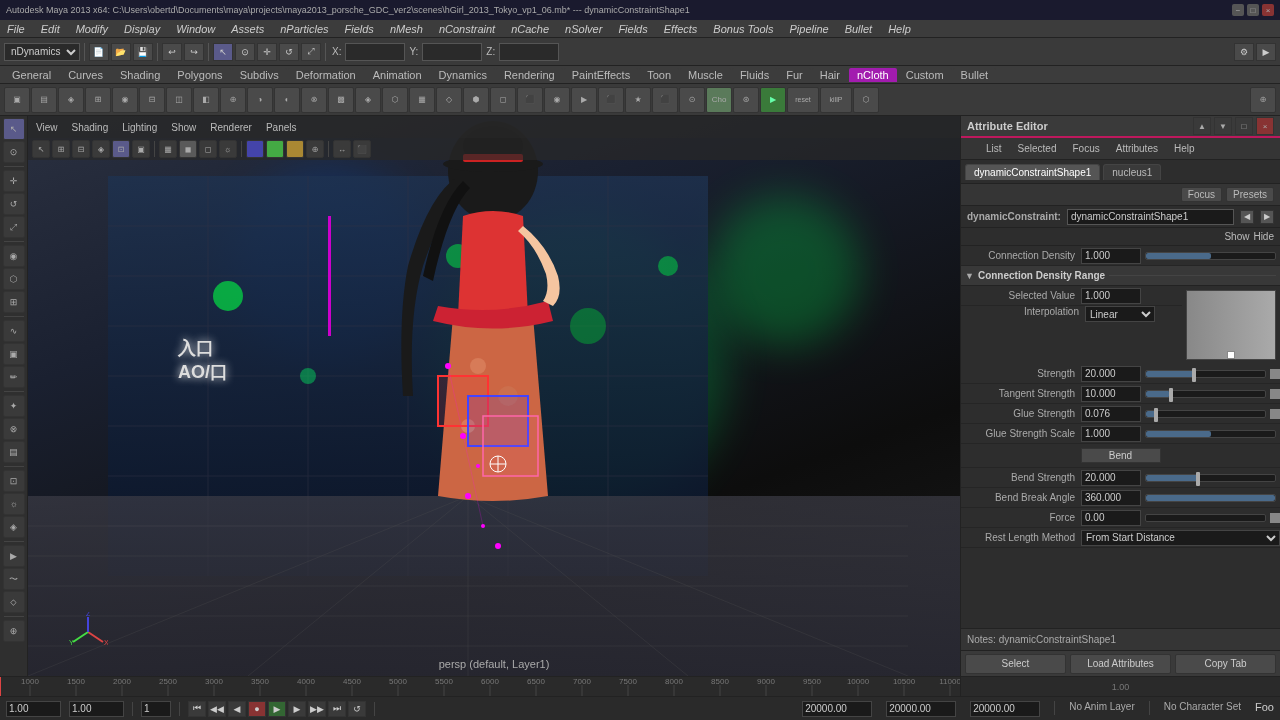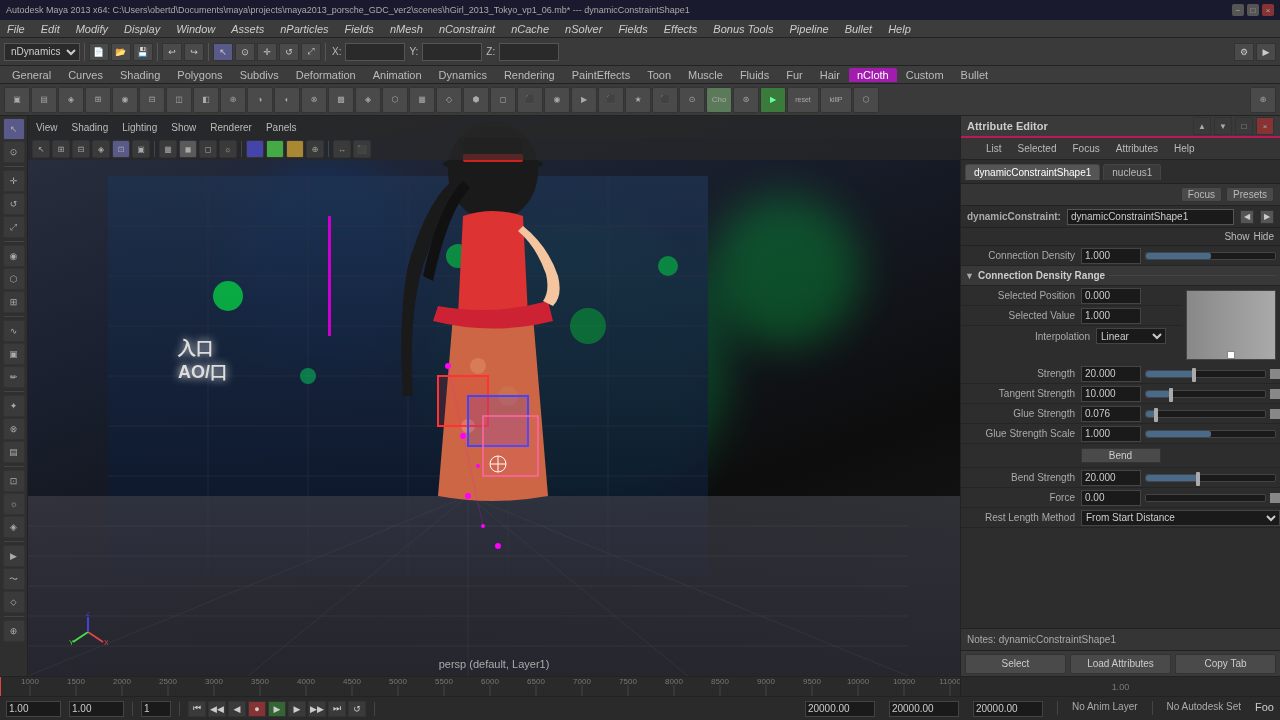--- a/index.html
+++ b/index.html
@@ -148,21 +148,21 @@
     
     .ae-section-header.expanded .ae-section-arrow { transform: rotate(0deg); }
 
     
     .ae-bend-btn {
       margin: 2px auto; display: block; background: #4a4a4a; border: 1px solid #333; color: #ccc; font-size: 10px; padding: 1px 20px; cursor: pointer; width: 80px; text-align: center;
     }
 
     
     .ae-interp-row {
-      height: 20px; display: flex; align-items: center; padding: 0 4px; margin-left: 11px;
+      height: 20px; display: flex; padding: 0 4px;
     }
     .ae-interp-name { font-size: 10px; color: #aaa; flex: 0 0 120px; text-align: right; padding-right: 6px; }
     .ae-interp-select { background: #1a1a1a; border: 1px solid #444; color: #ccc; font-size: 10px; height: 16px; flex: 0 0 70px; }
 
     
     #ae-notes {
       height: 22px; background: #353535; display: flex; align-items: center; padding: 0 6px; border-top: 1px solid #222; font-size: 10px; color: #aaa;
     }
 
     
@@ -566,24 +566,20 @@
 
       <div class="ae-section-header expanded">
         <span class="ae-section-arrow">▼</span>
         <span class="ae-section-name">Connection Density Range</span>
         <div class="ae-section-line"></div>
       </div>
 
       <div style="display:flex;">
         <div style="flex:1;">
           <div class="ae-attr-row">
-            <span class="ae-attr-name">Selected Position</span>
-            <input type="text" class="ae-attr-value" value="0.000" style="">
-          </div>
-          <div class="ae-attr-row">
             <span class="ae-attr-name">Selected Value</span>
             <input type="text" class="ae-attr-value" value="1.000" style="">
           </div>
           <div class="ae-interp-row">
             <span class="ae-interp-name">Interpolation</span>
             <select class="ae-interp-select">
               <option>Linear</option>
               <option>Smooth</option>
               <option>Spline</option>
             </select>
@@ -640,20 +636,27 @@
 
       <div class="ae-attr-row">
         <span class="ae-attr-name">Bend Strength</span>
         <input type="text" class="ae-attr-value" value="20.000" style="">
         <div class="ae-slider">
           <div class="ae-slider-fill" style="width:40%;"></div>
           <div class="ae-slider-handle" style="left:39%;"></div>
         </div>
       </div>
 
+      <div class="ae-attr-row">
+        <span class="ae-attr-name">Bend Break Angle</span>
+        <input type="text" class="ae-attr-value" value="360.000" style="">
+        <div class="ae-slider">
+          <div class="ae-slider-fill" style="width:100%;"></div>
+        </div>
+      </div>
 
       <div class="ae-attr-row">
         <span class="ae-attr-name">Force</span>
         <input type="text" class="ae-attr-value" value="0.00" style="">
         <div class="ae-slider">
           <div class="ae-slider-fill" style="width:0%;"></div>
         </div>
         <div style="width:10px;height:10px;background:#888;cursor:pointer;flex-shrink:0;"></div>
       </div>
 
@@ -757,17 +760,17 @@
     <div class="sb-playbtn">↺</div>
   </div>
   <div class="sb-sep"></div>
   <div class="sb-right">
     <input type="text" class="sb-input" style="width: 70px;" value="20000.00">
     <input type="text" class="sb-input" style="width: 70px;" value="20000.00">
     <input type="text" class="sb-input" style="width: 70px;" value="20000.00">
     <div class="sb-sep"></div>
     <span class="sb-field">No Anim Layer</span>
     <div class="sb-sep"></div>
-    <span class="sb-field">No Autodesk Set</span>
+    <span class="sb-field">No Character Set</span>
 
     <div class="foo-text" style="position:relative;">Foo</div>
   </div>
 </div>
 
 </body></html>

